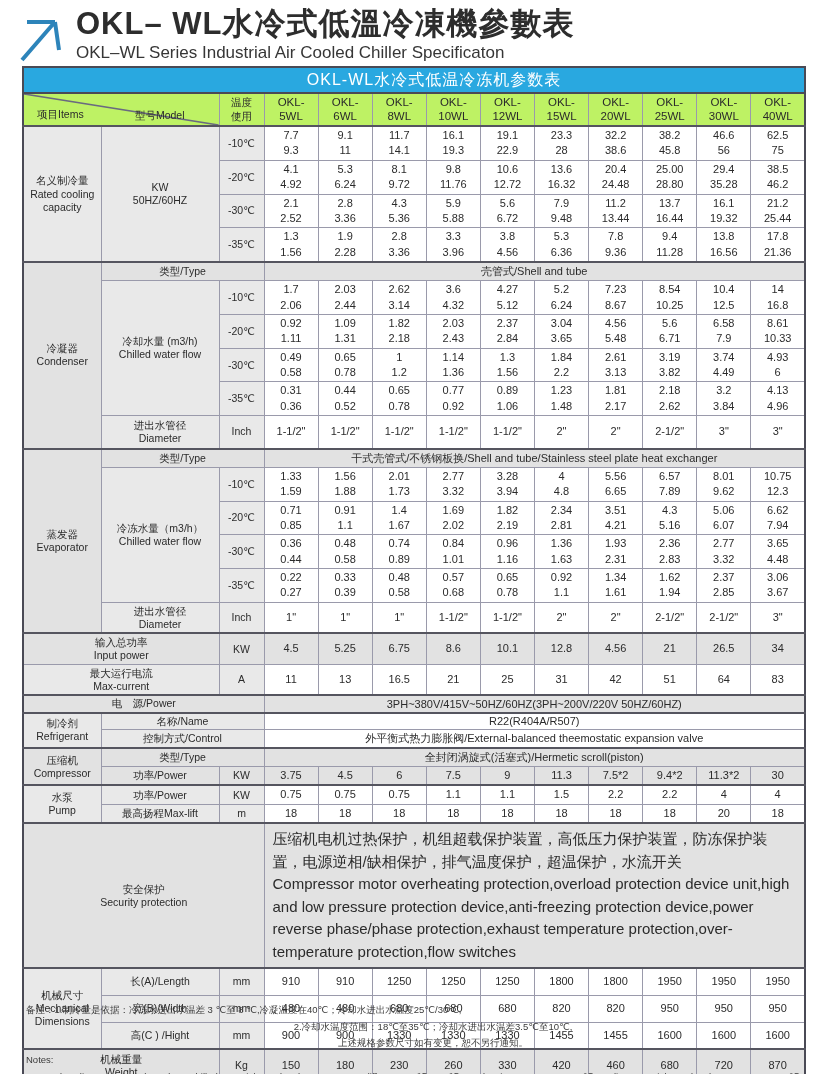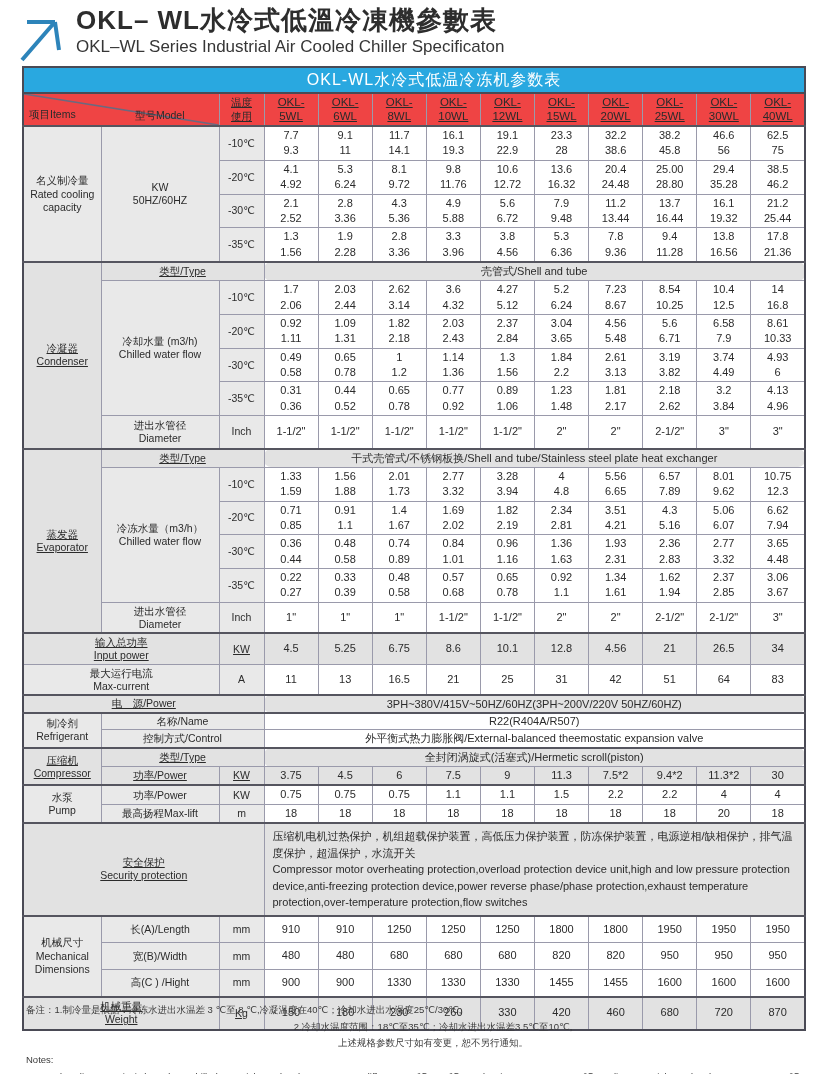--- a/index.html
+++ b/index.html
@@ -5,57 +5,57 @@
   html,body{margin:0;padding:0;}
   body{
     width:828px;height:1074px;background:#fff;position:relative;
     font-family:"Liberation Sans","DejaVu Sans",sans-serif;color:#2b2b2b;
     -webkit-font-smoothing:antialiased;
   }
   
   .page-head{position:absolute;top:6px;left:14px;width:800px;height:58px;}
   .logo{position:absolute;left:0;top:4px;width:58px;height:54px;}
   .titles{position:absolute;left:62px;top:0;}
-  .title-zh{font-size:26px;font-weight:600;letter-spacing:1px;color:#2d2d2d;line-height:1.15;}
+  .title-zh{font-size:31px;font-weight:600;letter-spacing:1px;color:#2d2d2d;line-height:1.15;}
   .title-en{font-size:17px;font-weight:500;color:#363636;line-height:1.3;}
   
   .table-wrap{position:absolute;left:22px;top:66px;width:784px;}
   .table-caption{
     height:26px;background:#29a8e0;color:#fff;font-size:16px;font-weight:500;
     display:flex;align-items:center;justify-content:center;letter-spacing:1px;
     border:2px solid #4a4a55;border-bottom:none;box-sizing:border-box;padding-left:40px;
   }
   table{border-collapse:collapse;table-layout:fixed;width:784px;border:2px solid #4a4a55;}
   col.cA{width:78px;} col.cB{width:118px;} col.cC{width:45px;}
   th,td{
     border:1px solid #9a9aab;font-size:11px;text-align:center;vertical-align:middle;
     padding:1px 2px;box-sizing:border-box;overflow:hidden;
   }
   .lbl{background:#e9e9e9;font-size:10.5px;white-space:pre-line;line-height:1.25;}
   .num{background:#fff;white-space:pre-line;line-height:1.4;}
   tr.gray td{background:#e2e2e2;}
-  tr.gray td.lbl{background:#e2e2e2;text-decoration:underline;}
+  tr.gray td.lbl{background:#e2e2e2;}
   .span-val{background:#fff;font-size:11px;}
-  tr.gray .span-val{background:#e2e2e2;border-radius:7px;}
+  tr.gray .span-val{background:#e2e2e2;}
   .h33 td,.h33 th{height:33px;}
   .h31 td{height:31px;}
   .h27 td{height:27px;}
   .h17 td{height:17px;}
   tr.sec td{border-top:2px solid #55555f;}
   
-  .hdr th{background:#ef4444;font-weight:normal;text-decoration:underline;}
+  .hdr th{background:#bef264;font-weight:normal;}
   .model-th{font-size:11.5px;white-space:pre-line;line-height:1.2;background:#e2e2e2;}
   .diag{position:relative;padding:0;background:#e2e2e2;}
   .diag svg{position:absolute;inset:0;width:100%;height:100%;}
-  .diag .items{position:absolute;left:5px;bottom:3px;font-size:10.5px;}
+  .diag .items{position:absolute;left:13px;bottom:3px;font-size:10.5px;}
   .diag .model{position:absolute;right:34px;top:15px;font-size:10.5px;}
   .temp{font-size:10.5px;margin-left:28px;}
   .sec-label{height:88px;}
   .sec-text{
-    background:#e2e2e2;text-align:left;font-size:11px;line-height:1.5;
+    background:#e2e2e2;text-align:left;font-size:15px;line-height:1.5;
     padding:4px 8px;white-space:pre-line;
   }
   
   .notes{position:absolute;left:26px;top:1002px;width:780px;font-size:9.5px;color:#3a3a3a;line-height:1.75;}
   .notes .ind{padding-left:34px;text-align:center;}
   .notes .en{font-size:9.5px;}
 </style>
 </head>
 <body>
 
@@ -173,21 +173,21 @@
 46.2</td>
         </tr>
     <tr class="h33">
       <td class="lbl temp">-30℃</td>
     <td class="num">2.1
 2.52</td>
           <td class="num">2.8
 3.36</td>
           <td class="num">4.3
 5.36</td>
-          <td class="num">4.9
+          <td class="num">5.9
 5.88</td>
           <td class="num">5.6
 6.72</td>
           <td class="num">7.9
 9.48</td>
           <td class="num">11.2
 13.44</td>
           <td class="num">13.7
 16.44</td>
           <td class="num">16.1

